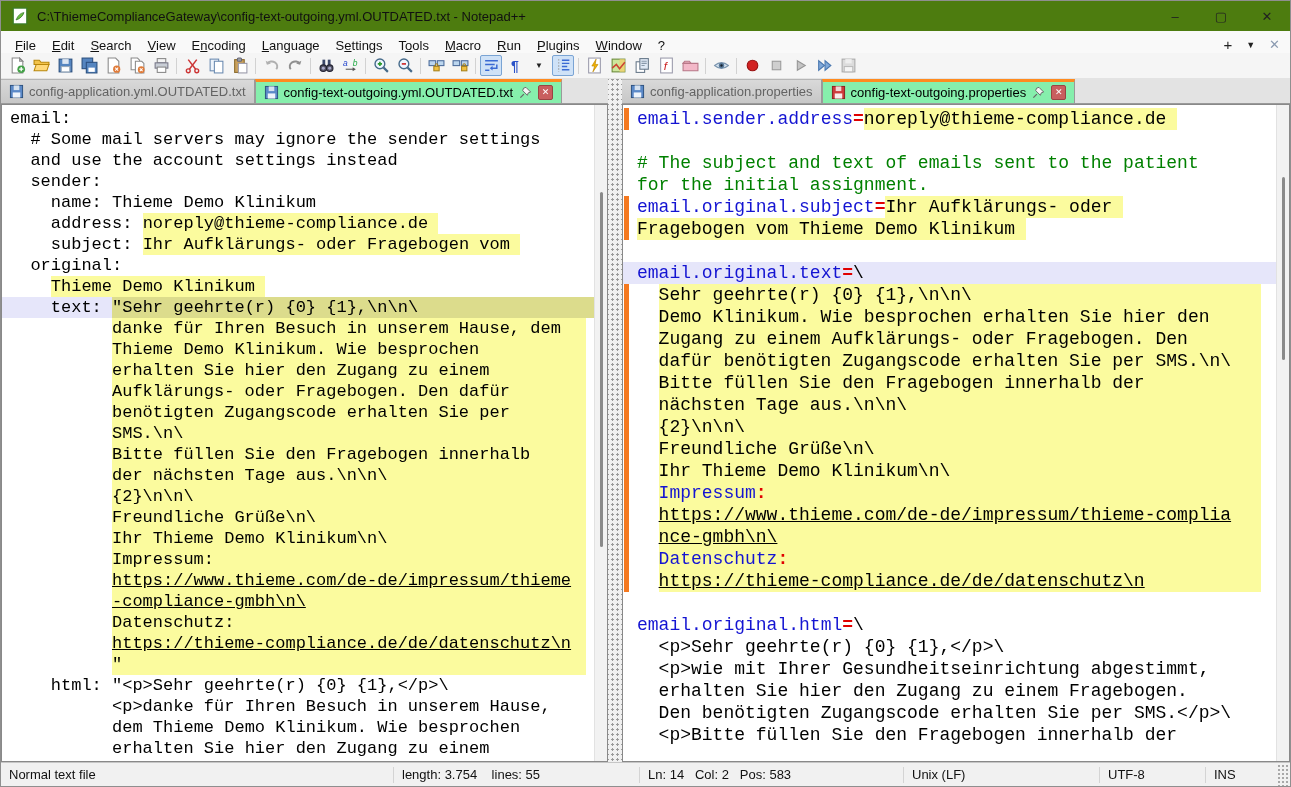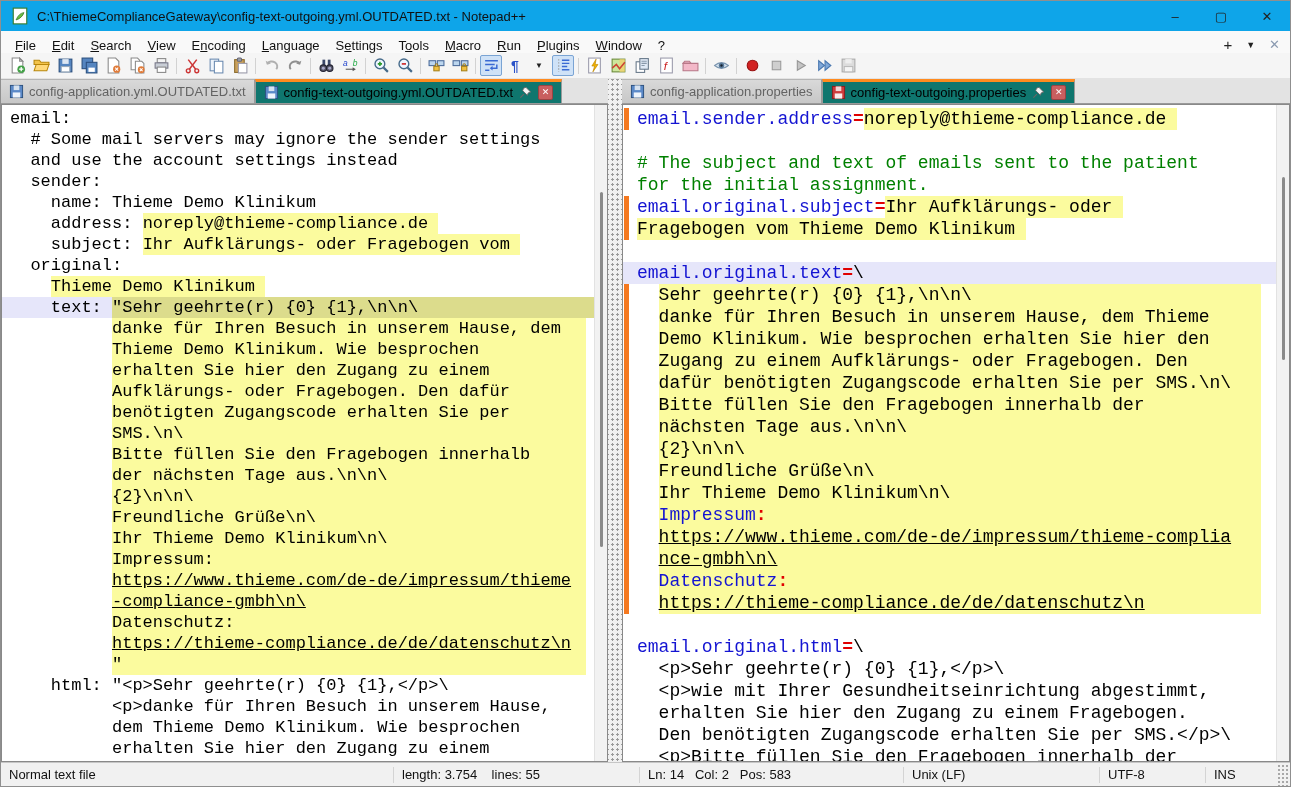--- a/index.html
+++ b/index.html
@@ -1,21 +1,21 @@
 <!DOCTYPE html>
 <html><head>
 <meta charset="utf-8">
 <style>
   * { margin:0; padding:0; box-sizing:border-box; }
   html,body { width:1291px; height:787px; overflow:hidden; background:#d0d0d0; }
   .win { width:1291px; height:787px; background:#fff; border:1px solid #8f8f8f;
          display:flex; flex-direction:column; font-family:"Liberation Sans",sans-serif; }
 
   
-  .titlebar { height:30px; background:#0ea5e9; display:flex; align-items:center; flex:none; }
+  .titlebar { height:30px; background:#4d7c0f; display:flex; align-items:center; flex:none; }
   .appicon { width:18px; height:18px; margin:0 8px 0 10px; flex:none; }
   .titletext { font-size:13px; color:#111; white-space:pre; }
   .winbtns { margin-left:auto; display:flex; height:100%; }
   .wbtn { width:46px; height:100%; display:flex; align-items:center; justify-content:center;
           font-size:13px; color:#222; }
 
   
   .menubar { height:22px; background:#f9f9f9; display:flex; align-items:flex-end; padding-left:6px; flex:none; }
   .mi { font-size:13px; color:#111; padding:0 8px; white-space:pre; }
   .mi .ul { text-decoration:underline; }
@@ -40,21 +40,21 @@
   .split { width:14px; flex:none; background:#f0f0f0;
            background-image:radial-gradient(#9a9a9a 1px, transparent 1.3px);
            background-size:5px 5px; background-position:2px 3px; }
 
   
   .tabs { height:25px; flex:none; background:#e3e3e3; border-bottom:1px solid #9a9a9a;
           display:flex; align-items:stretch; overflow:hidden; }
   .tab { display:flex; align-items:center; gap:5px; padding:0 8px; font-size:13px;
          border-right:1px solid #9a9a9a; white-space:nowrap; }
   .tab.inactive { background:linear-gradient(#d9d9d9,#c7c7c7); color:#636363; border-top:1px solid #b5b5b5; }
-  .tab.active { background:#0f766e; color:#000; border-top:3px solid #ff8b1f; border-left:1px solid #9a9a9a; }
+  .tab.active { background:#86efac; color:#000; border-top:3px solid #ff8b1f; border-left:1px solid #9a9a9a; }
   .dic { width:15px; height:15px; flex:none; }
   .tpin { width:15px; height:15px; flex:none; }
   .tcl { width:15px; height:15px; flex:none; background:#c95f5f; border:1px solid #9a4343;
          border-radius:2px; color:#fff; font-size:9px; line-height:12px; text-align:center; }
 
   
   .editor { flex:1; position:relative; background:#fff; border:1px solid #898989; overflow:hidden; }
   .lines { position:absolute; top:3px; left:0; right:13px; bottom:0; overflow:hidden; }
   .line { display:flex; white-space:pre; color:#000; }
   .ed-left .line { font:17px/21px "Liberation Mono","DejaVu Sans Mono",monospace; height:21px; padding-left:8px; }
@@ -449,21 +449,20 @@
         <div class="lines">
             <div class="line"><span class="gut mod"></span><span class="k">email.sender.address</span><span class="e">=</span><span class="y">noreply@thieme-compliance.de </span></div>
             <div class="line"><span class="gut"></span></div>
             <div class="line"><span class="gut"></span><span class="c"># The subject and text of emails sent to the patient</span></div>
             <div class="line"><span class="gut"></span><span class="c">for the initial assignment.</span></div>
             <div class="line"><span class="gut mod"></span><span class="k">email.original.subject</span><span class="e">=</span><span class="y">Ihr Aufklärungs- oder </span></div>
             <div class="line"><span class="gut mod"></span><span class="y">Fragebogen vom Thieme Demo Klinikum </span></div>
             <div class="line"><span class="gut"></span></div>
             <div class="line cur"><span class="gut"></span><span class="k">email.original.text</span><span class="e">=</span><span>\</span></div>
             <div class="line"><span class="gut mod"></span><span class="blk"><span>Sehr geehrte(r) {0} {1},\n\n\</span></span></div>
-            <div class="line"><span class="gut mod"></span><span class="blk"><span>danke für Ihren Besuch in unserem Hause, dem Thieme</span></span></div>
             <div class="line"><span class="gut mod"></span><span class="blk"><span>Demo Klinikum. Wie besprochen erhalten Sie hier den</span></span></div>
             <div class="line"><span class="gut mod"></span><span class="blk"><span>Zugang zu einem Aufklärungs- oder Fragebogen. Den</span></span></div>
             <div class="line"><span class="gut mod"></span><span class="blk"><span>dafür benötigten Zugangscode erhalten Sie per SMS.\n\</span></span></div>
             <div class="line"><span class="gut mod"></span><span class="blk"><span>Bitte füllen Sie den Fragebogen innerhalb der</span></span></div>
             <div class="line"><span class="gut mod"></span><span class="blk"><span>nächsten Tage aus.\n\n\</span></span></div>
             <div class="line"><span class="gut mod"></span><span class="blk"><span>{2}\n\n\</span></span></div>
             <div class="line"><span class="gut mod"></span><span class="blk"><span>Freundliche Grüße\n\</span></span></div>
             <div class="line"><span class="gut mod"></span><span class="blk"><span>Ihr Thieme Demo Klinikum\n\</span></span></div>
             <div class="line"><span class="gut mod"></span><span class="blk"><span class="k">Impressum</span><span class="e">:</span></span></div>
             <div class="line"><span class="gut mod"></span><span class="blk"><span class="u">https://www.thieme.com/de-de/impressum/thieme-complia</span></span></div>

